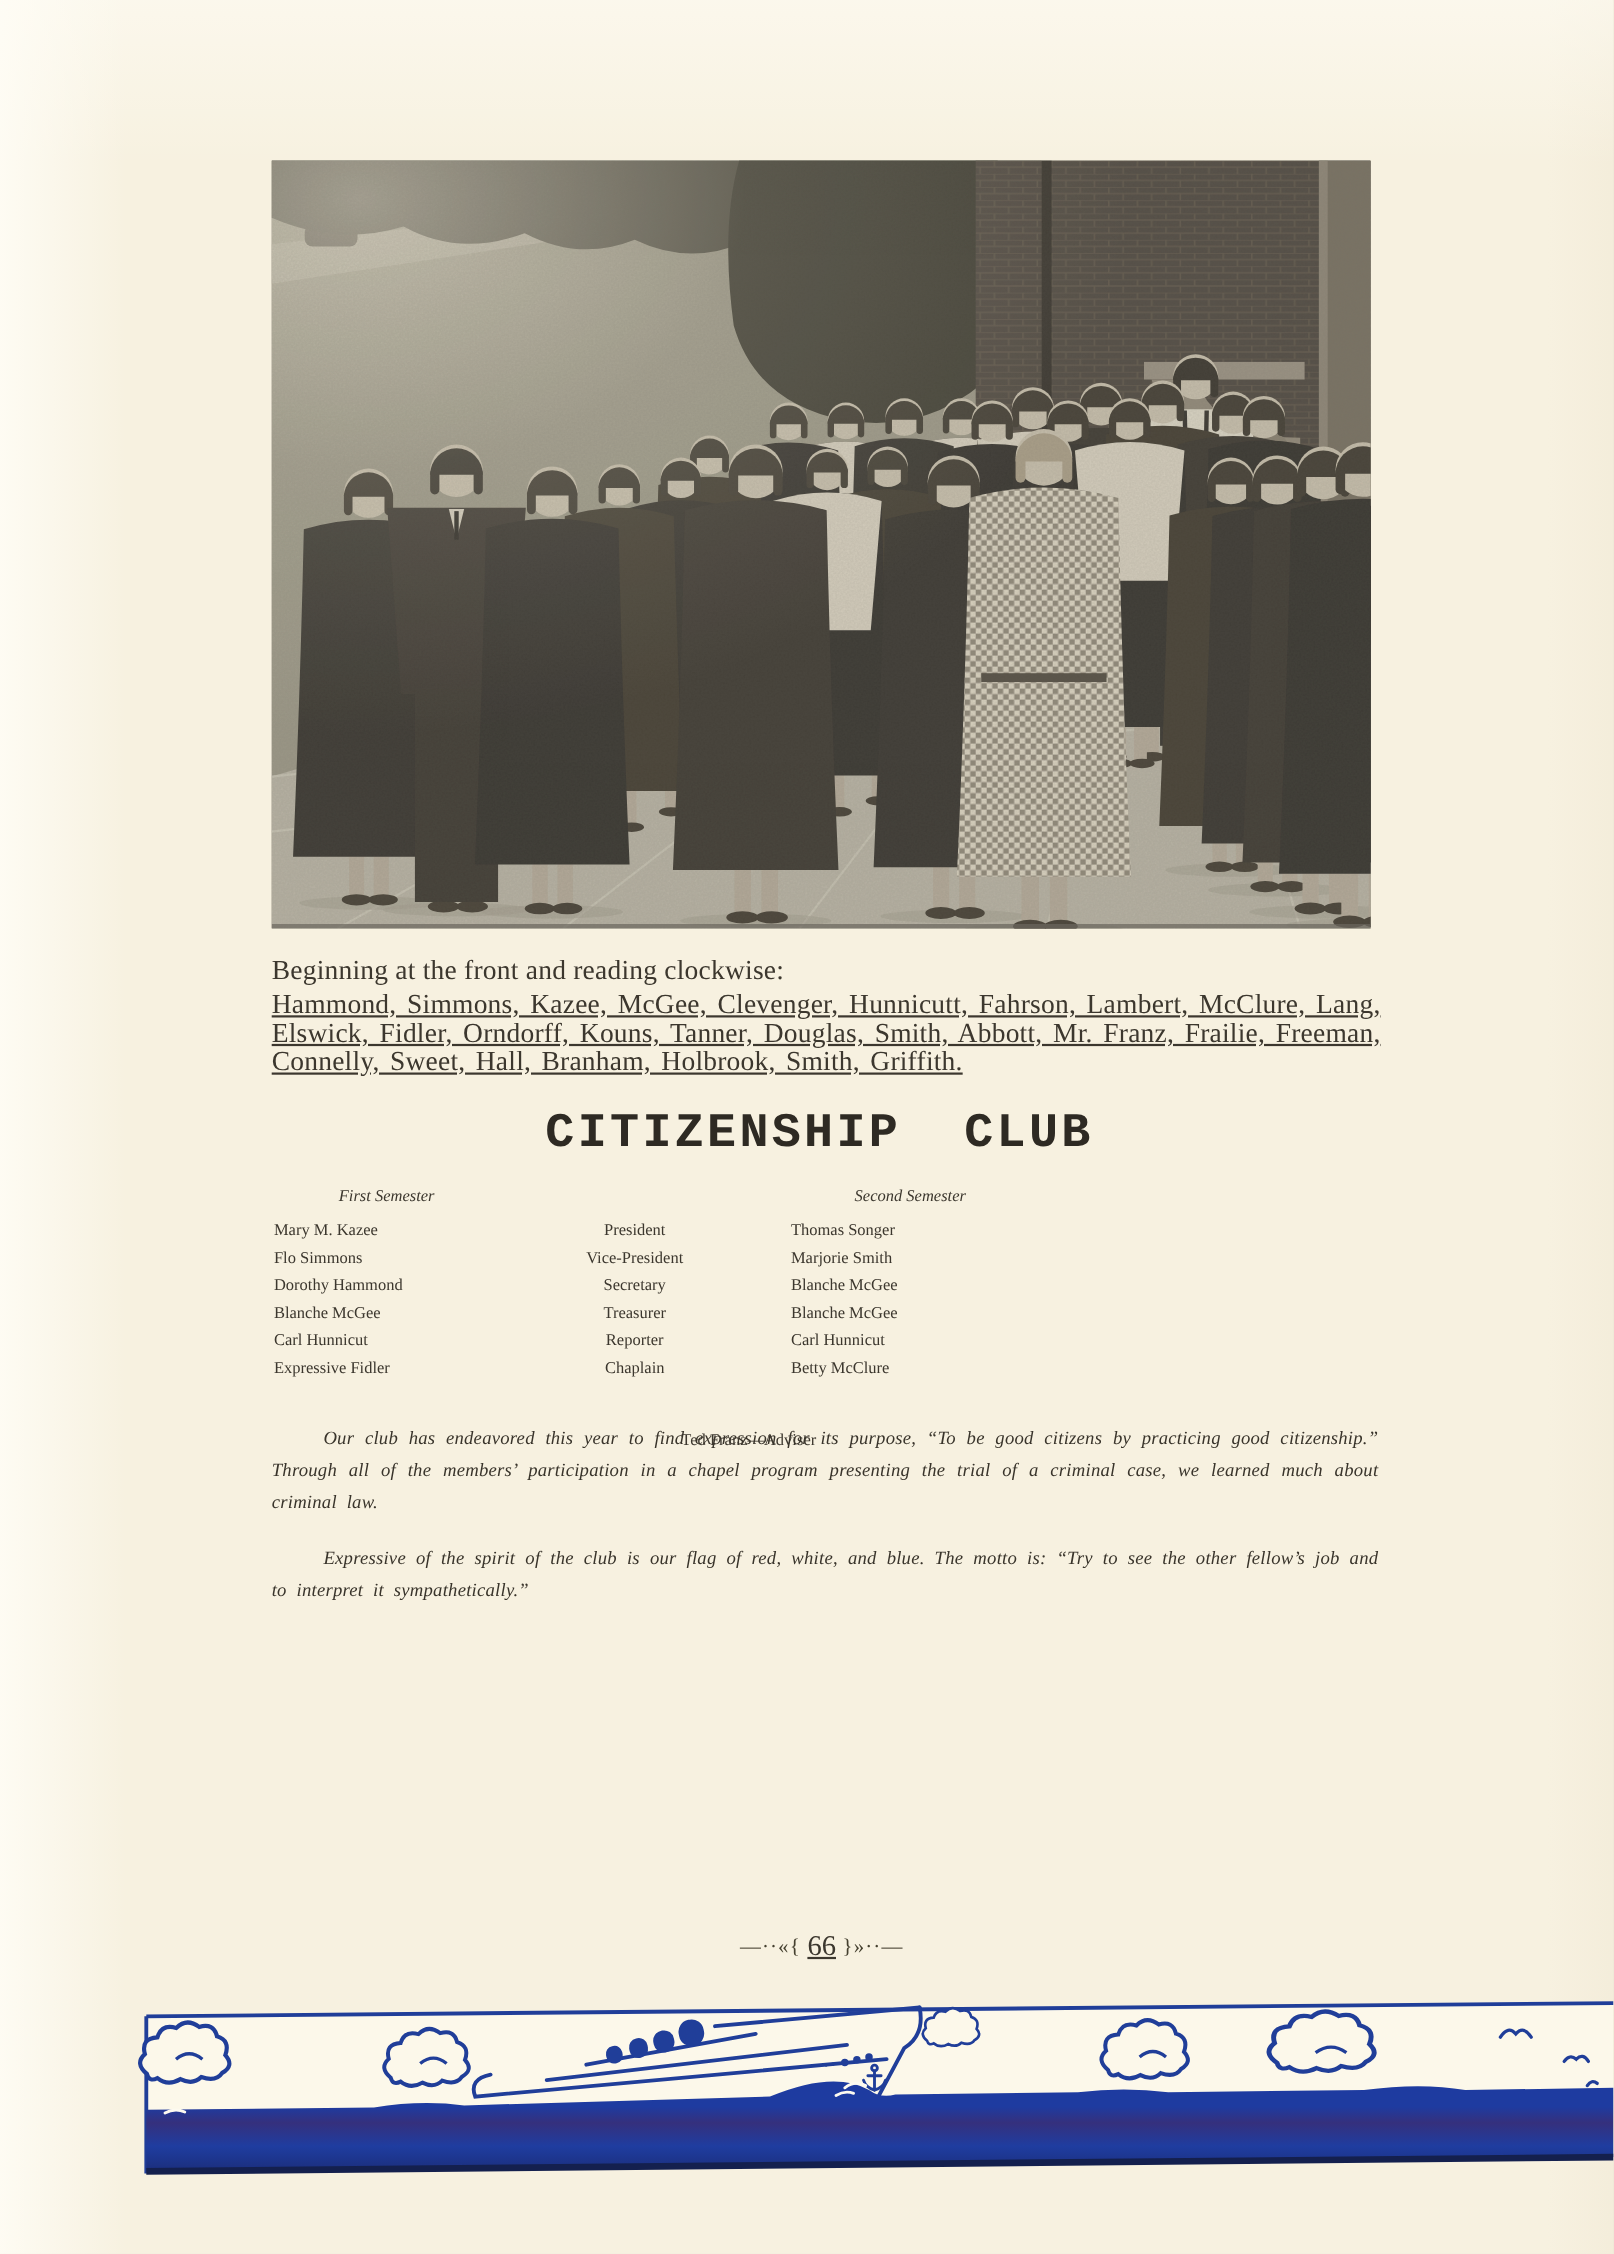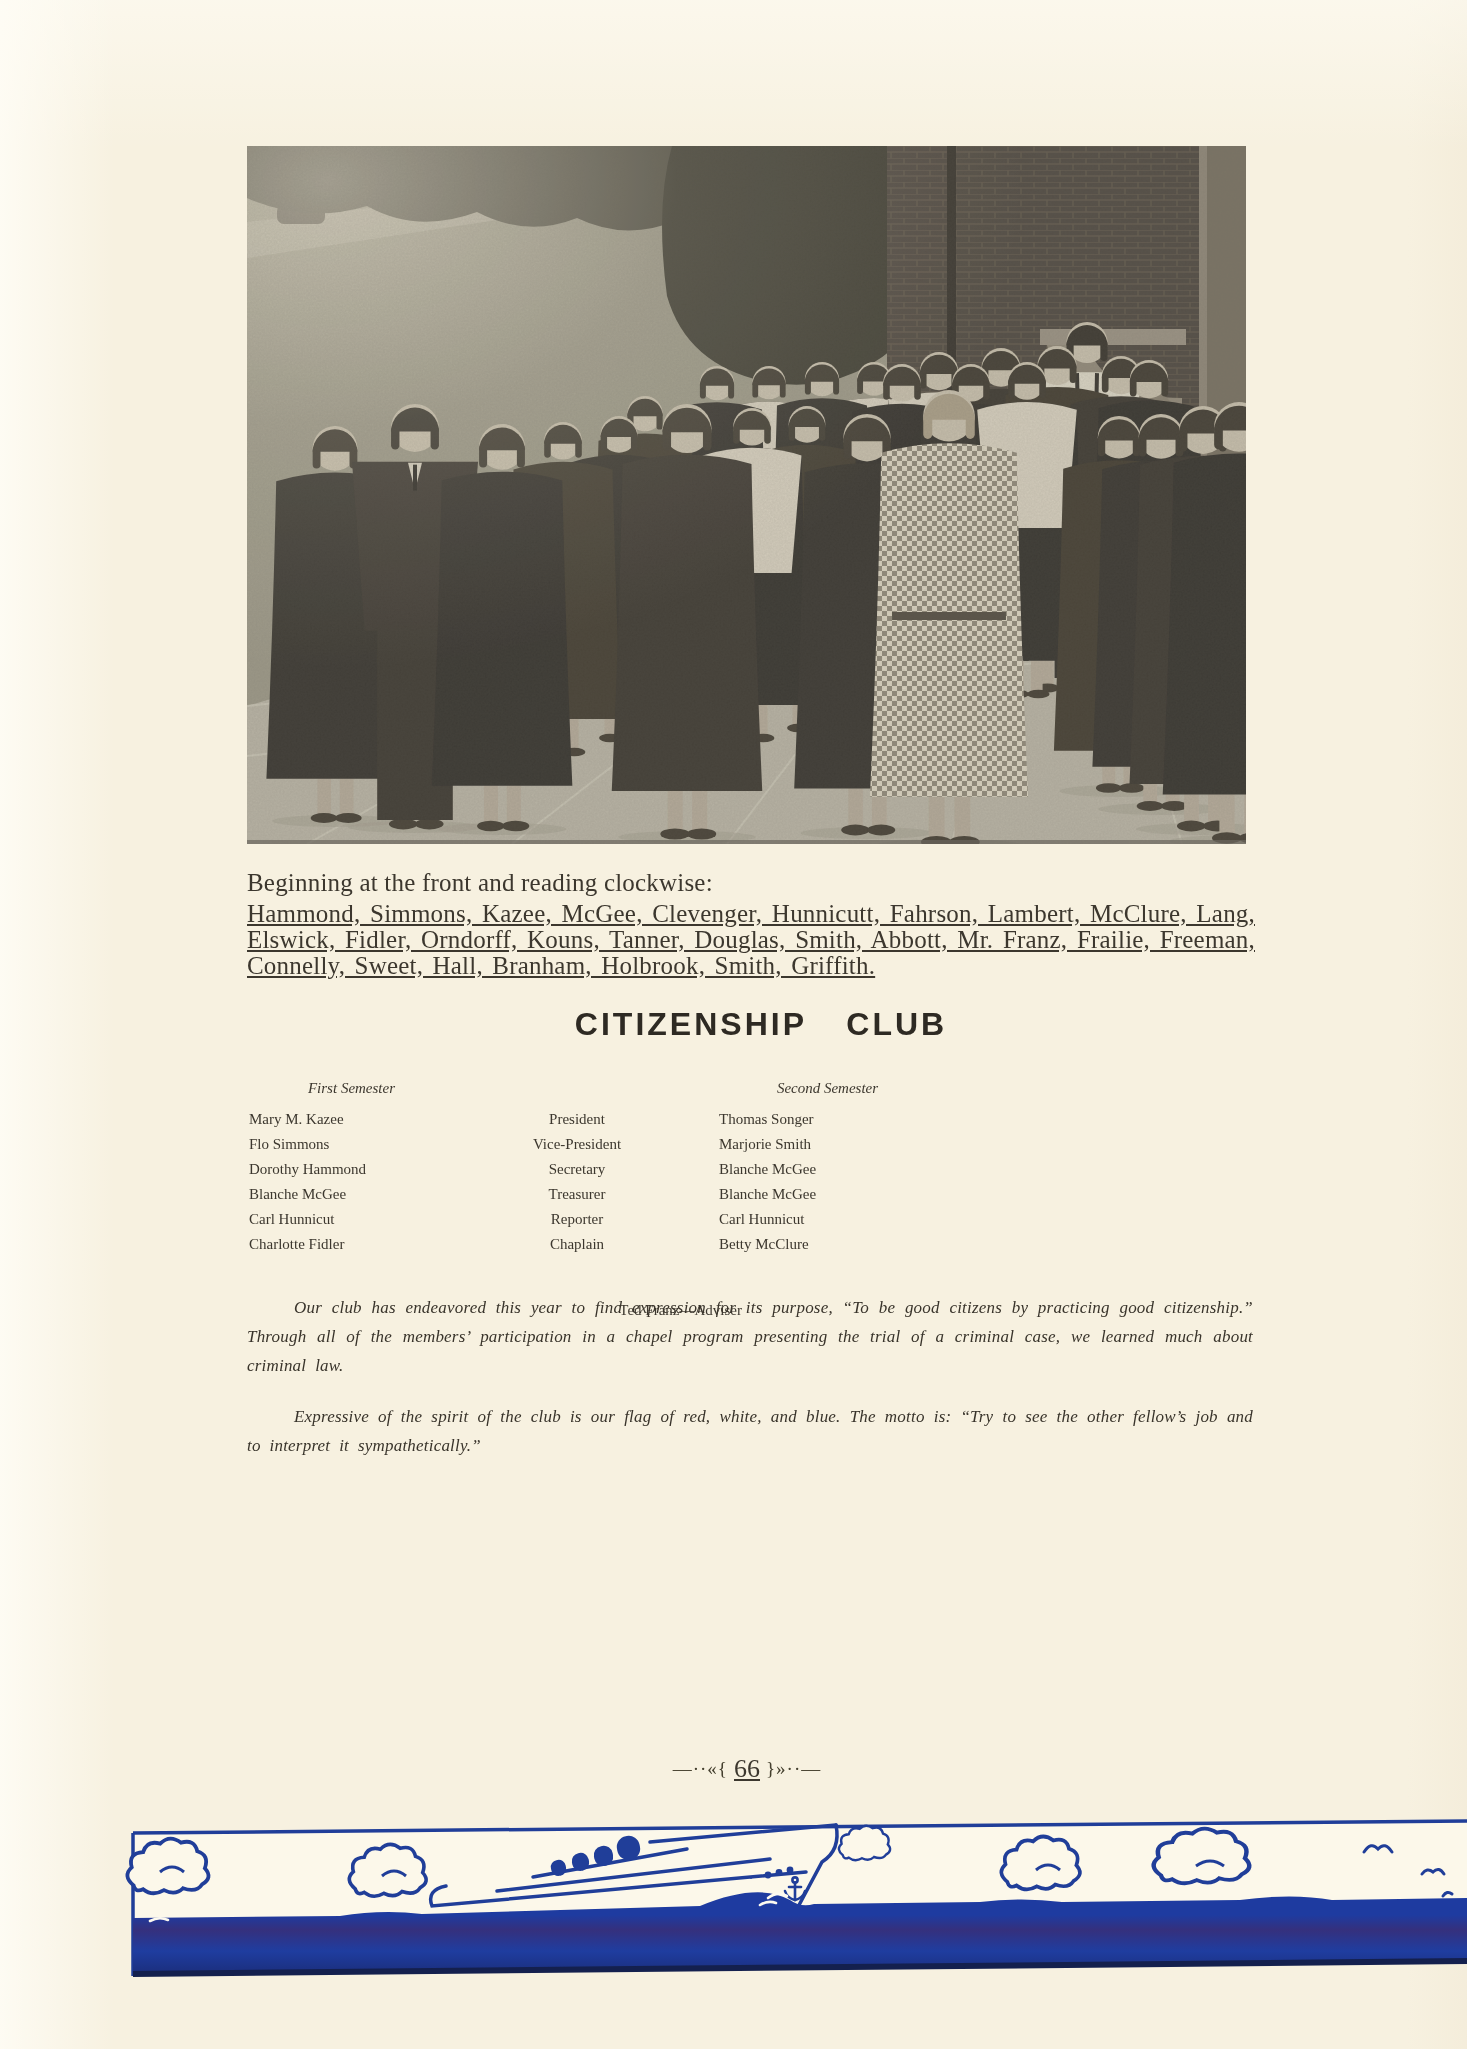--- a/index.html
+++ b/index.html
@@ -15,22 +15,22 @@
   }
   .abs{position:absolute;}
   
   .photo-frame{left:247px;top:146px;width:999px;height:698px;background:#9a9789;}
   .photo-frame svg{display:block;}
   
   .caption{left:247px;top:870px;width:1008px;font-size:25px;line-height:26px;color:#3c372e;letter-spacing:.2px;}
   .caption .intro{margin:0 0 5px 0;}
   .caption .names{margin:0;text-align:justify;word-spacing:3px;text-decoration:underline;}
   
-  .club-title{left:261px;top:1006px;width:1000px;text-align:center;
-    font-family:Liberation Sans, sans-serif;font-weight:bold;font-size:32px;
+  .club-title{left:245px;top:1006px;width:1000px;text-align:center;
+    font-family:Liberation Mono, monospace;font-weight:bold;font-size:44px;
     letter-spacing:3px;word-spacing:28px;color:#2e2a23;}
   
   .officers{left:247px;top:1080px;width:1000px;height:210px;font-size:15px;color:#3c372e;}
   .officers .sem-head{position:absolute;top:0;font-style:italic;text-align:center;}
   .officers .sem1{left:12px;width:185px;}
   .officers .sem2{left:468px;width:225px;}
   .officers .col{position:absolute;top:27px;line-height:25px;}
   .officers .col-first{left:2px;text-align:left;}
   .officers .col-office{left:165px;width:330px;text-align:center;}
   .officers .col-second{left:472px;width:195px;text-align:left;}
@@ -455,21 +455,21 @@
 
   <div class="abs officers">
     <div class="sem-head sem1">First Semester</div>
     <div class="sem-head sem2">Second Semester</div>
     <div class="col col-first">
       <div>Mary M. Kazee</div>
       <div>Flo Simmons</div>
       <div>Dorothy Hammond</div>
       <div>Blanche McGee</div>
       <div>Carl Hunnicut</div>
-      <div>Charlotte Fidler</div>
+      <div>Expressive Fidler</div>
     </div>
     <div class="col col-office">
       <div>President</div>
       <div>Vice-President</div>
       <div>Secretary</div>
       <div>Treasurer</div>
       <div>Reporter</div>
       <div>Chaplain</div>
     </div>
     <div class="col col-second">

